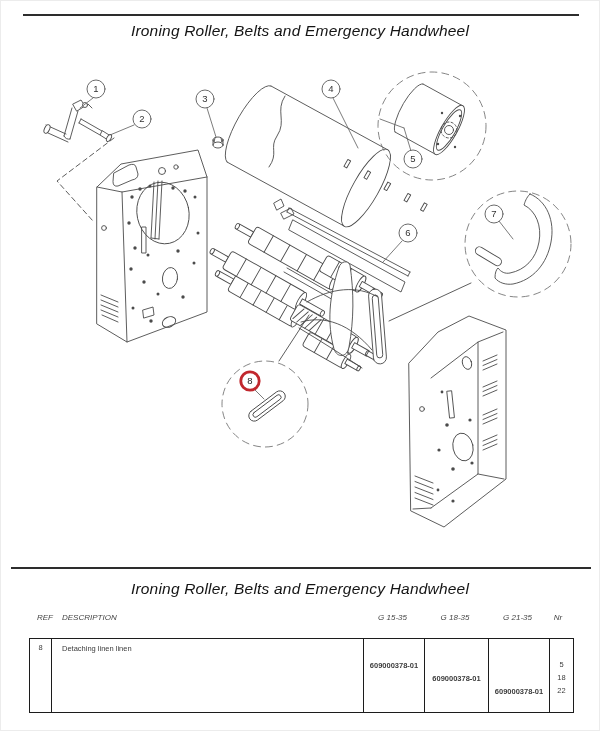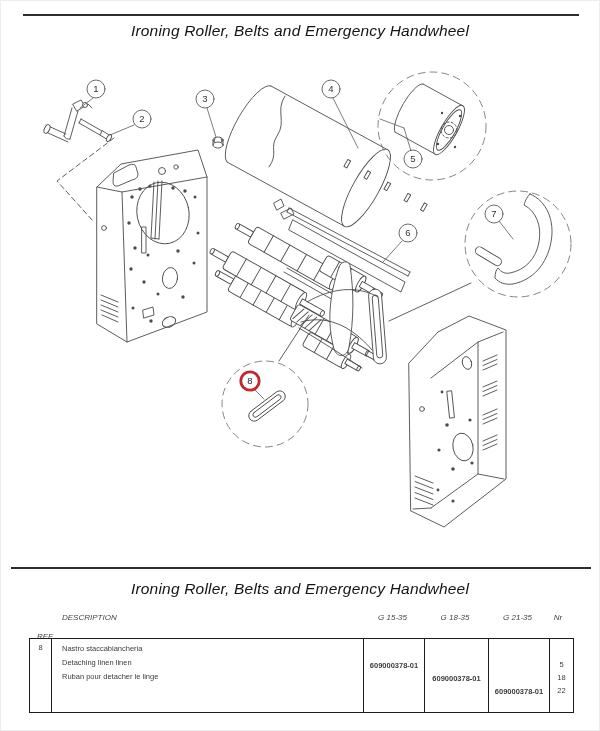--- a/index.html
+++ b/index.html
@@ -303,33 +303,31 @@
           <circle cx="249" cy="380" r="9.2" fill="#fff" stroke-width="2.8" stroke="#c1272d"></circle>
           <text x="249" y="383.3" text-anchor="middle" font-size="9.5" fill="#222" stroke="none">8</text>
         </g>
       </g>
     </g>
   </svg>
 
   <div class="rule rule-mid"></div>
   <div class="doc-title t-bottom">Ironing Roller, Belts and Emergency Handwheel</div>
 
-  <span class="hdr" style="left:36px;margin-top:19px;">REF</span>
+  <span class="hdr" style="left:36px;">REF</span>
   <span class="hdr" style="left:61px;">DESCRIPTION</span>
   <span class="hdr c" style="left:361px;width:61px;">G 15-35</span>
   <span class="hdr c" style="left:422px;width:64px;">G 18-35</span>
   <span class="hdr c" style="left:486px;width:61px;">G 21-35</span>
   <span class="hdr c" style="left:520px;width:24px;margin-left:25px;">Nr</span>
 
   <div class="tbl">
     <div class="cell ref-cell">8</div>
     <div class="cell desc-cell">
-      <div>Nastro staccabiancheria</div>
       <div>Detaching linen linen</div>
-      <div>Ruban pour detacher le linge</div>
     </div>
     <div class="cell pn">
       <div>609000378-01</div>
     </div>
     <div class="cell pn pn2">
       <div>609000378-01</div>
     </div>
     <div class="cell pn pn3">
       <div>609000378-01</div>
     </div>

